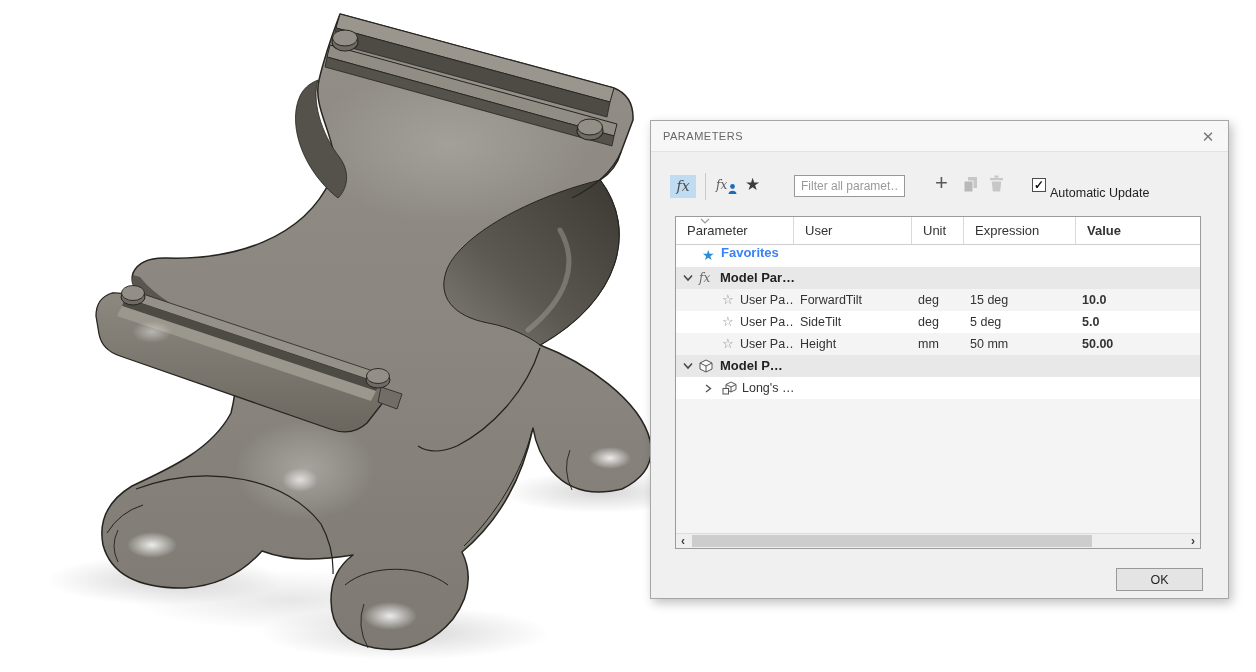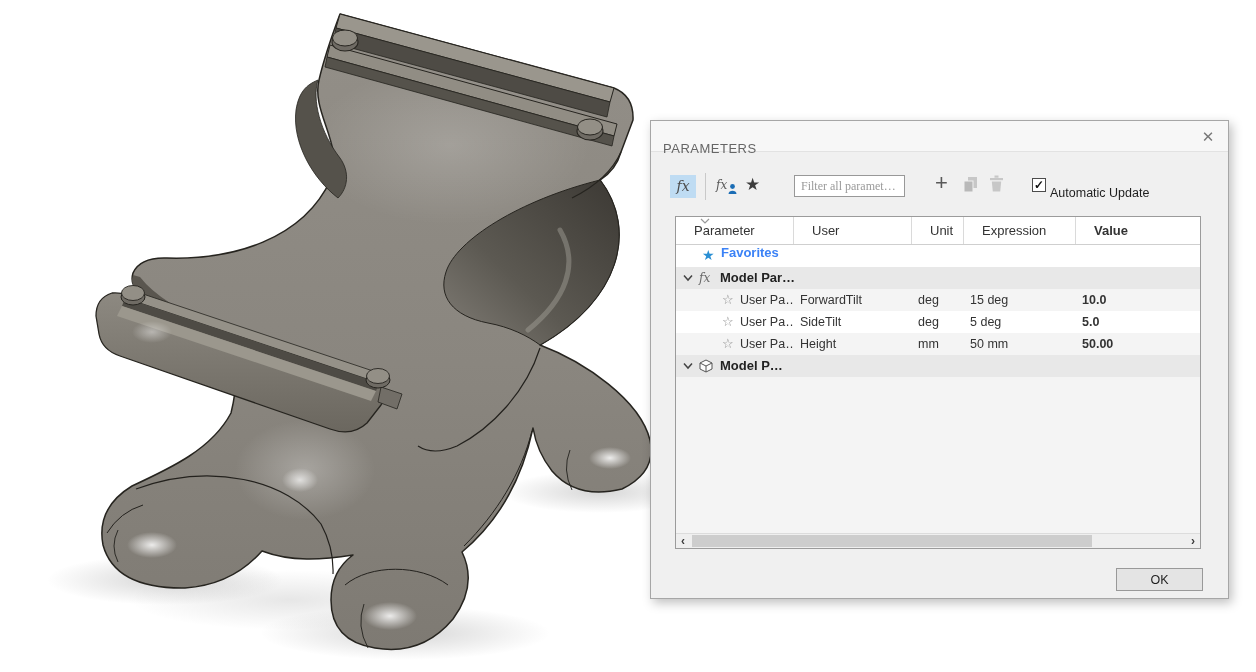--- a/index.html
+++ b/index.html
@@ -9,56 +9,56 @@
 
   
   .viewport { position:absolute; left:0; top:0; width:700px; height:672px; }
 
   
   .dialog { position:absolute; left:650px; top:120px; width:579px; height:479px;
             background:#f0f0f0; border:1px solid #a6a6a6;
             box-shadow:3px 4px 10px rgba(0,0,0,.25); }
   .dlg-titlebar { position:absolute; left:0; top:0; right:0; height:31px;
                   background:#f7f7f7; border-bottom:1px solid #e2e2e2; }
-  .dlg-title { position:absolute; left:12px; top:20px; font-size:13px; letter-spacing:.5px;
+  .dlg-title { position:absolute; left:12px; top:9px; font-size:11px; letter-spacing:.5px;
                color:#666; }
   .dlg-close { position:absolute; right:10px; top:6px; font-size:15px; color:#777;
                width:20px; height:20px; text-align:center; line-height:20px; cursor:pointer; }
 
   
   .toolbar { position:absolute; left:0; top:32px; right:0; height:55px; }
   .tb-fx { position:absolute; left:19px; top:22px; width:26px; height:23px;
            background:#bfdcf3; text-align:center; }
   .fx-glyph { font-family:"DejaVu Serif", serif; font-style:italic; font-size:14px;
               color:#4a4a4a; line-height:22px; }
   .tb-sep { position:absolute; left:54px; top:20px; width:1px; height:27px; background:#c9c9c9; }
   .tb-fxuser { position:absolute; left:65px; top:22px; width:26px; height:23px; }
   .fx-small { font-family:"DejaVu Serif", serif; font-style:italic; font-size:12px;
               color:#5a5a5a; line-height:20px; }
   .fx-person { position:absolute; left:12px; top:9px; }
   .tb-star { position:absolute; left:94px; top:21px; font-size:17px; color:#3d3d3d; }
   .tb-filter { position:absolute; left:143px; top:22px; width:111px; height:22px;
                border:1px solid #989898; background:#fff; font-size:12px; color:#444;
-               padding:0 6px; font-family:Liberation Serif, serif; }
+               padding:0 6px; font-family:Liberation Sans, sans-serif; }
   .tb-filter::placeholder { color:#9a9a9a; }
   .tb-plus { position:absolute; left:284px; top:17px; font-size:22px; font-weight:300;
              color:#595959; }
   .tb-copy { position:absolute; left:311px; top:23px; }
   .tb-trash { position:absolute; left:338px; top:22px; }
   .tb-check { position:absolute; left:381px; top:25px; width:14px; height:14px;
               border:1px solid #4c4c4c; background:#fff; text-align:center; }
   .tb-check span { font-size:12px; font-weight:bold; color:#111; line-height:12px; display:block; }
   .tb-checklabel { position:absolute; left:399px; top:25px; font-size:12.5px; color:#1e1e1e;margin-top:8px; }
 
   
   .ptable { position:absolute; left:24px; top:95px; width:526px; height:333px;
             background:#fff; border:1px solid #9b9b9b; display:flex; flex-direction:column; }
   .thead { display:flex; height:28px; background:#fff; border-bottom:1px solid #cfcfcf;
            flex:0 0 28px; position:relative; }
-  .th { font-size:13px; color:#333; line-height:27px; padding-left:18px;
+  .th { font-size:13px; color:#333; line-height:27px; padding-left:11px;
         border-right:1px solid #dadada; position:relative; }
   .th:last-child { border-right:none; }
   .c0 { width:118px; } .c1 { width:118px; } .c2 { width:52px; }
   .c3 { width:112px; } .c4 { width:124px; flex:1;font-weight:bold; }
   .sort-ind { position:absolute; left:24px; top:1px; }
   .tbody { flex:1 1 auto; background:#f4f4f4; overflow:hidden; }
   .trow { display:flex; height:22px; font-size:12.5px; color:#333; align-items:center; }
   .row-white { background:#ffffff; } .row-alt { background:#f4f4f4; }
   .row-group { background:#e8e8e8; }
   .cell { overflow:hidden; white-space:nowrap; height:22px; line-height:22px; }
@@ -301,20 +301,32 @@
             <polyline points="1,1.5 5,6 9,1.5" fill="none" stroke="#444" stroke-width="1.5"></polyline>
           </svg>
           <svg class="rowicon" style="left:23px" width="14" height="14" viewBox="0 0 14 14">
             <polygon points="7,1 13,4 13,10 7,13 1,10 1,4" fill="#fbfbfb" stroke="#555" stroke-width="1"></polygon>
             <polyline points="1,4 7,7 13,4" fill="none" stroke="#555" stroke-width="1"></polyline>
             <line x1="7" y1="7" x2="7" y2="13" stroke="#555" stroke-width="1"></line>
           </svg>
           <span class="grp-label" style="position:absolute; left:44px; line-height:22px">Model P…</span>
         </div>
 
+        <div class="trow row-white rel">
+          <svg class="chev" style="left:29px" width="7" height="9" viewBox="0 0 7 9">
+            <polyline points="1,1 5.5,4.5 1,8" fill="none" stroke="#555" stroke-width="1.4"></polyline>
+          </svg>
+          <svg class="rowicon" style="left:46px" width="15" height="14" viewBox="0 0 15 14">
+            <polygon points="9,1 14,3.5 14,8.5 9,11 4,8.5 4,3.5" fill="#fbfbfb" stroke="#555" stroke-width="1"></polygon>
+            <polyline points="4,3.5 9,6 14,3.5" fill="none" stroke="#555" stroke-width="1"></polyline>
+            <line x1="9" y1="6" x2="9" y2="11" stroke="#555" stroke-width="1"></line>
+            <rect x="1" y="7.5" width="5.5" height="5.5" fill="#fbfbfb" stroke="#555" stroke-width="1"></rect>
+          </svg>
+          <span style="position:absolute; left:66px; line-height:22px; font-size:12.5px; color:#333">Long's …</span>
+        </div>
       </div>
 
       <div class="hscroll">
         <span class="sb-arrow sb-left">‹</span>
         <div class="sb-thumb"></div>
         <span class="sb-arrow sb-right">›</span>
       </div>
     </div>
 
     <button class="ok-btn">OK</button>

